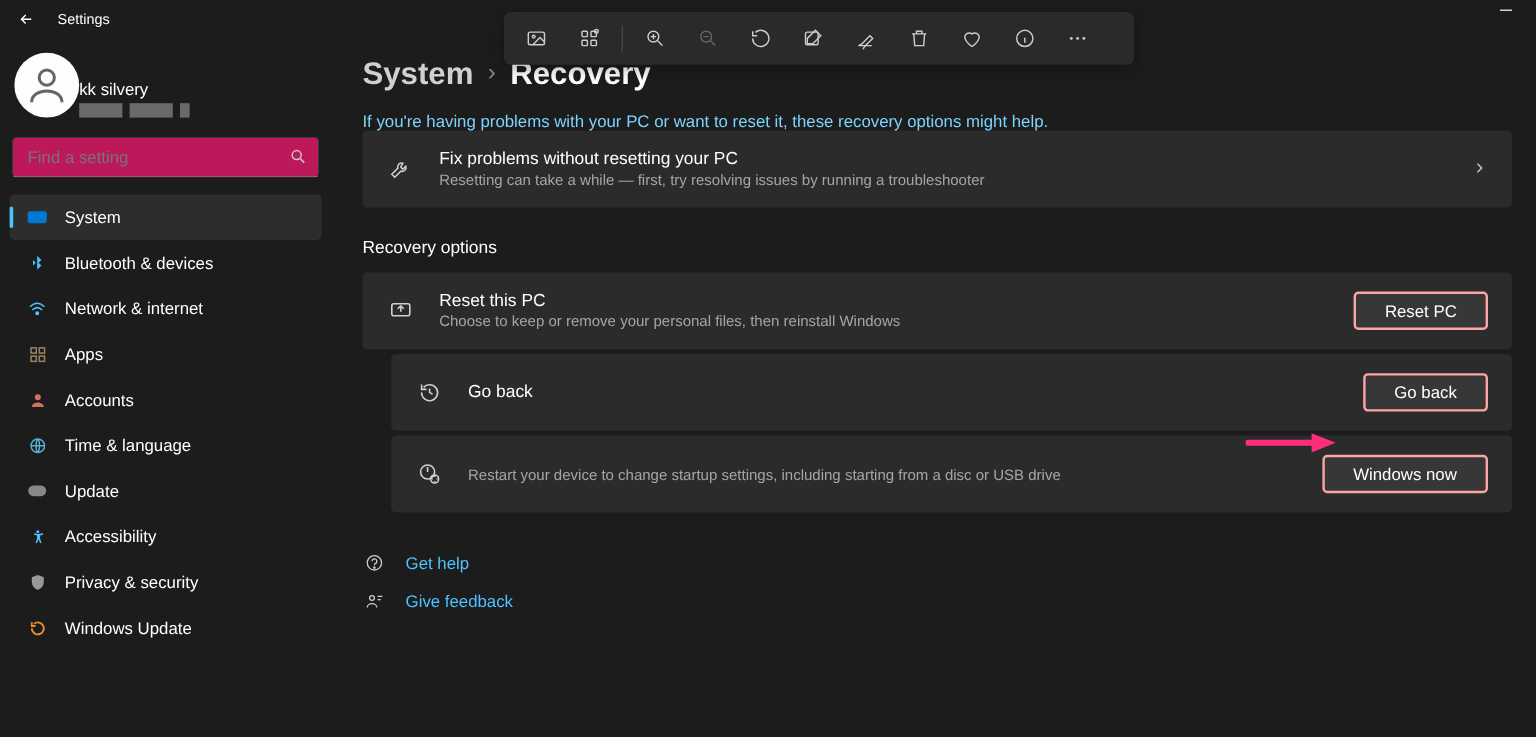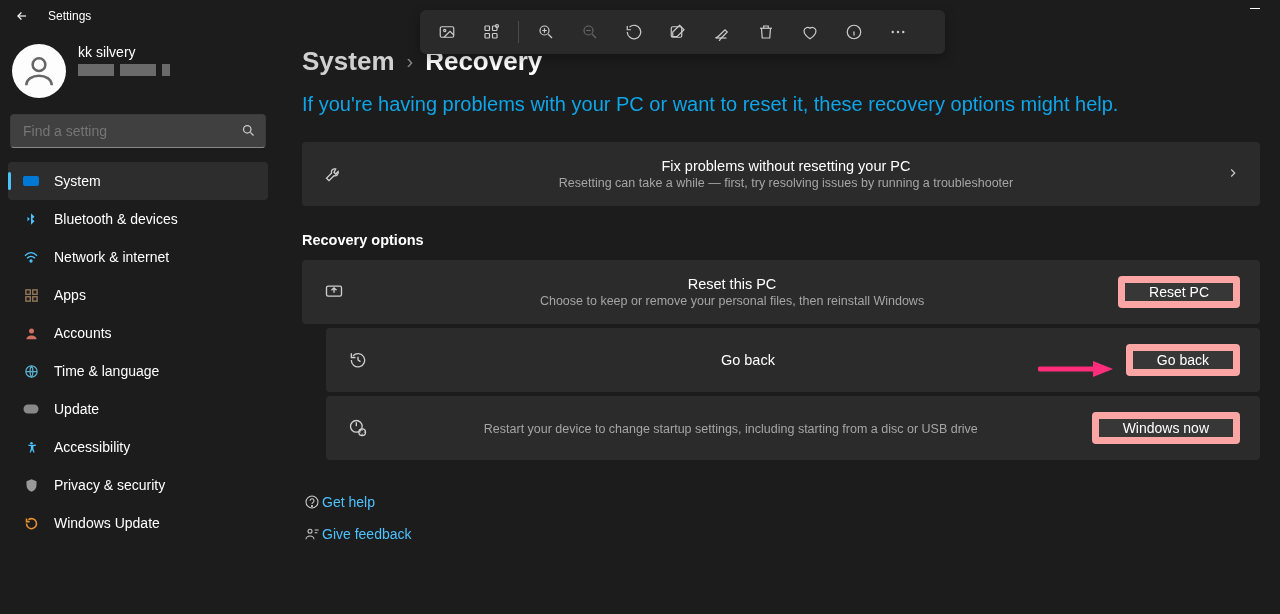--- a/index.html
+++ b/index.html
@@ -11,61 +11,61 @@
   .win-min { position: absolute; top: 8px; right: 20px; width: 10px; height: 1px; background: #fff; }
   
   .toolbar { position: absolute; top: 10px; left: 420px; width: 525px; height: 44px; background: #2a2a2a; border-radius: 6px; display: flex; align-items: center; padding: 0 10px; gap: 10px; box-shadow: 0 4px 12px rgba(0,0,0,0.3); z-index: 20; }
   .tb-btn { width: 34px; height: 34px; display: flex; align-items: center; justify-content: center; color: #ccc; border-radius: 4px; }
   .tb-sep { width: 1px; height: 22px; background: #4a4a4a; }
   
   .layout { display: flex; height: calc(100% - 32px); }
   .sidebar { width: 276px; padding: 12px 6px 0 6px; }
   .main { flex: 1; padding: 14px 20px 0 26px; overflow: hidden; }
   
-  .user { display: flex; align-items: flex-start; gap: 12px; padding: 0 6px 16px 6px; }
+  .user { display: flex; align-items: flex-end; padding: 0 6px 16px 6px; }
   .avatar { width: 54px; height: 54px; border-radius: 50%; background: #fdfdfd; display: flex; align-items: center; justify-content: center; color: #555; }
   .user-name { font-size: 14px; }
   .user-sub { display: flex; gap: 6px; margin-top: 4px; }
   .blur { background: #6a6a6a; border-radius: 0; height: 12px; display: inline-block; }
   .blur.a { width: 36px; }
   .blur.b { width: 36px; }
   .blur.c { width: 8px; }
   
   .search { position: relative; margin: 0 4px 14px 4px; }
-  .search input { width: 100%; height: 34px; background: #404040; border: 1px solid #3a3a3a; border-bottom: 1px solid #888; border-radius: 4px; color: #ddd; padding: 0 36px 0 12px; font-size: 14px; outline: none; }
+  .search input { width: 100%; height: 34px; background: #be185d; border: 1px solid #3a3a3a; border-bottom: 1px solid #888; border-radius: 4px; color: #ddd; padding: 0 36px 0 12px; font-size: 14px; outline: none; }
   .search .sicon { position: absolute; right: 10px; top: 9px; color: #ccc; }
   
   .nav-item { height: 38px; display: flex; align-items: center; gap: 14px; padding: 0 10px 0 14px; border-radius: 4px; margin: 0 2px; cursor: default; position: relative; }
   .nav-item.selected { background: #2d2d2d; }
   .nav-item.selected::before { content: ""; position: absolute; left: 0px; top: 10px; bottom: 10px; width: 3px; background: #4cc2ff; border-radius: 2px; }
   .nav-icon { width: 18px; height: 18px; display: flex; align-items: center; justify-content: center; flex-shrink: 0; }
   .nav-label { font-size: 14px; }
   
   .ic-system { background: #0078d4; border-radius: 2px; width: 16px; height: 10px; }
   .ic-blue { color: #4cc2ff; }
   .ic-orange { color: #e8a33d; }
   .ic-gray { color: #a0a0a0; }
   
   .breadcrumb { display: flex; align-items: center; gap: 12px; margin-bottom: 16px; }
   .bc1 { font-size: 26px; font-weight: 600; color: #d0d0d0; }
   .bc-sep { font-size: 20px; color: #888; }
   .bc2 { font-size: 26px; font-weight: 600; color: #fff; }
-  .intro { font-size: 20px; color: #0ea5e9; margin-bottom: 26px; }
+  .intro { font-size: 14px; color: #7dd3fc; }
   .card { background: #2b2b2b; border-radius: 4px; padding: 16px 20px; display: flex; align-items: center; gap: 20px; margin-bottom: 4px; min-height: 64px; }
   .card + .card { margin-top: 4px; margin-left: 24px; }
   .card-ic { width: 24px; height: 24px; color: #d0d0d0; flex-shrink: 0; display: flex; align-items: center; justify-content: center; }
-  .card-body { flex: 1; text-align: center; }
+  .card-body { flex: 1; }
   .card-title { font-size: 14.5px; color: #fff; }
   .card-sub { font-size: 12.5px; color: #a5a5a5; margin-top: 2px; }
   .card-action { flex-shrink: 0; }
   .chevron { color: #ccc; }
-  .btn { background: #373737; border: 7px solid #fca5a5; color: #fff; height: 32px; padding: 0 24px; border-radius: 4px; font-size: 14px; display: flex; align-items: center; }
-  .section-label { font-size: 14.5px; font-weight: 700; margin: 26px 0 12px 0; }
+  .btn { background: #373737; border: 2px solid #fca5a5; color: #fff; height: 32px; padding: 0 24px; border-radius: 4px; font-size: 14px; display: flex; align-items: center; }
+  .section-label { font-size: 14.5px; font-weight: 400; margin: 26px 0 12px 0; }
   .links { margin-top: 26px; }
-  .link-row { display: flex; align-items: center; height: 32px; }
+  .link-row { display: flex; align-items: center; gap: 16px; height: 32px; }
   .link-ic { width: 20px; color: #ccc; display: flex; justify-content: center; }
   .link-text { color: #4cc2ff; font-size: 14px; }
   
   .arrow-anno { position: absolute; left: 1038px; top: 358px; z-index: 30; pointer-events: none; }
 </style>
 </head>
 <body>
 
 <div class="titlebar">
   <div class="back-btn">

